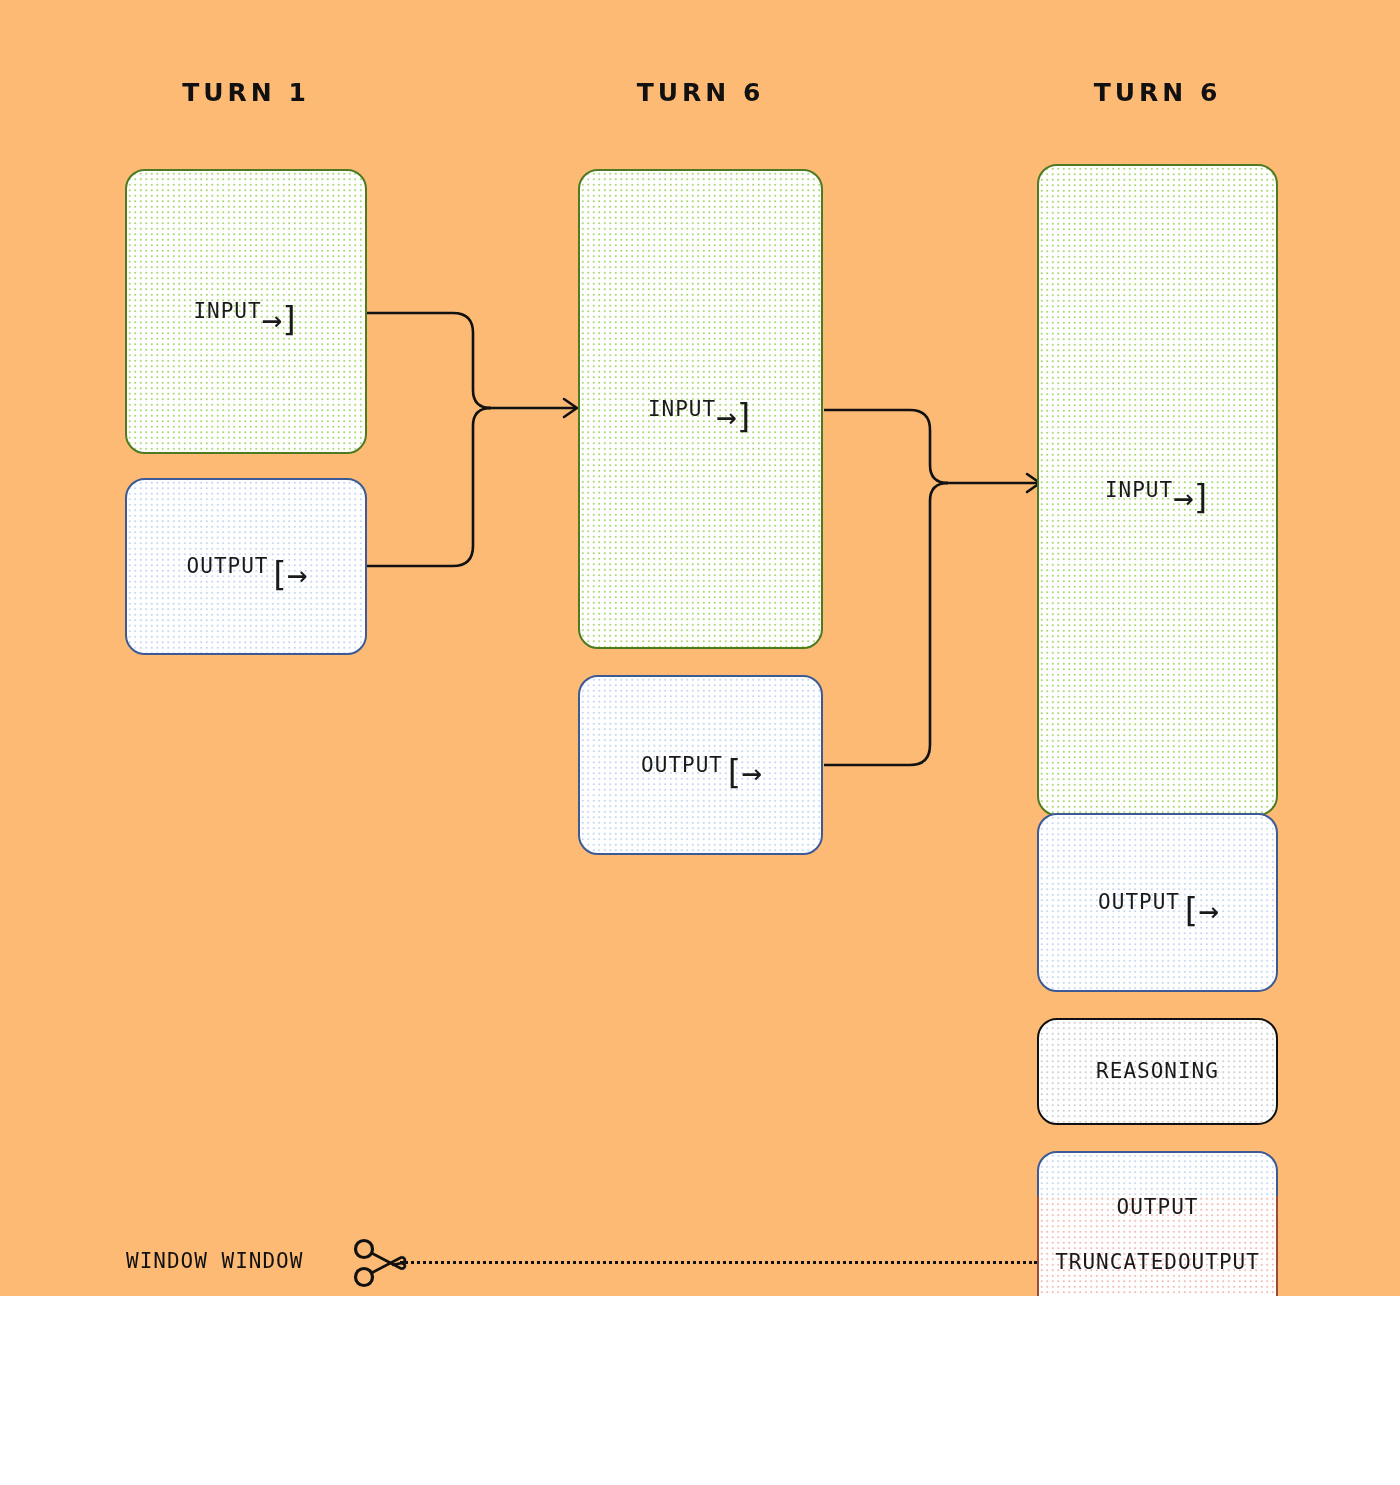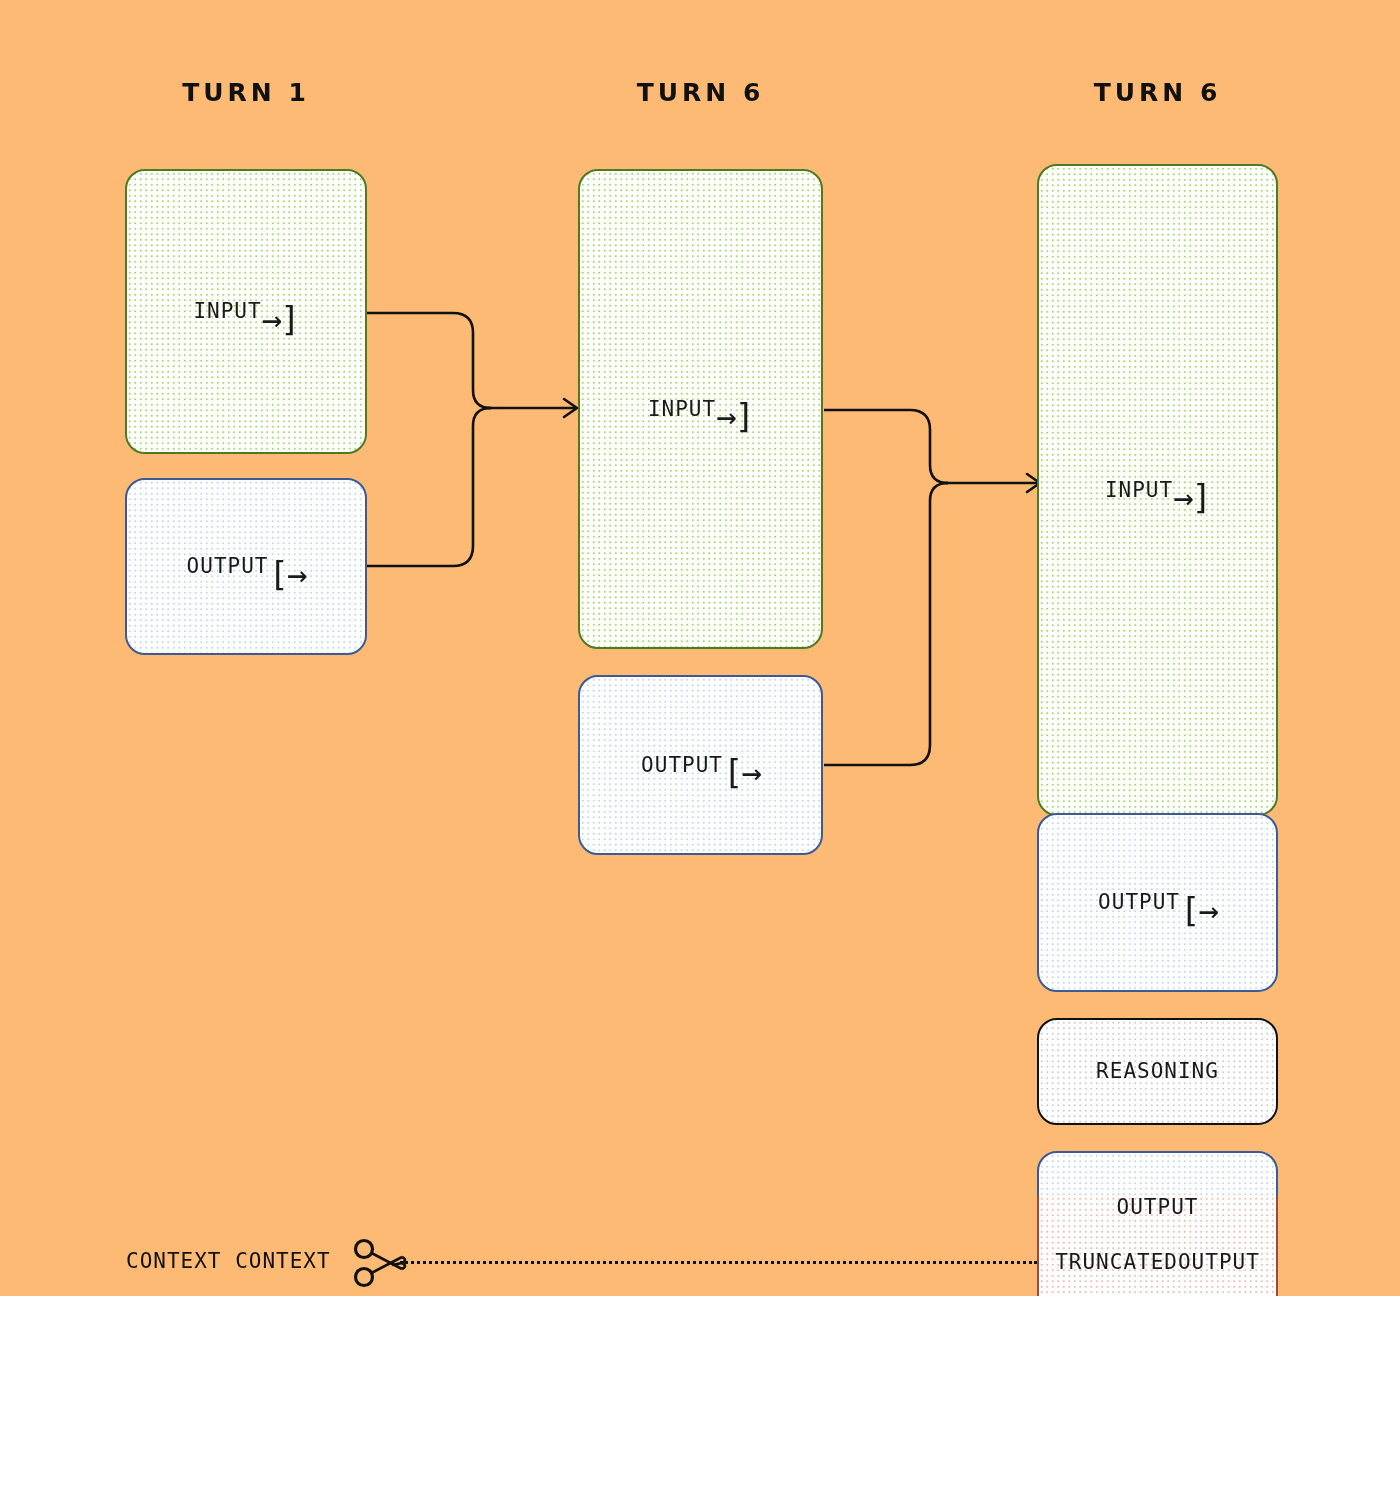--- a/index.html
+++ b/index.html
@@ -189,21 +189,21 @@
 
   <div class="box fill-blue split-top" style="left:1037px; top:1151px; width:241px; height:113px;">
     <div class="label">OUTPUT</div>
   </div>
 
   <div class="box fill-red split-bottom" style="left:1037px; top:1196px; width:241px; height:135px;">
     <div class="label">TRUNCATED</div>
     <div class="label">OUTPUT</div>
   </div>
 
-  <div class="context-label" style="left:126px; top:1249px;">CONTEXT CONTEXT</div>
+  <div class="context-label" style="left:126px; top:1249px;">WINDOW WINDOW</div>
 
   <svg class="connector" style="left:352px; top:1232px; width:62px; height:62px;" viewBox="0 0 62 62">
     <g fill="none" stroke="#111111" stroke-width="3.2" stroke-linecap="round">
       <circle cx="12" cy="17" r="8.5"></circle>
       <circle cx="12" cy="45" r="8.5"></circle>
       <path d="M 19.5,21 L 50,37"></path>
       <path d="M 19.5,41 L 50,25"></path>
       <path d="M 50,25 Q 56,28 50,31 L 40,33"></path>
       <path d="M 50,37 Q 56,34 50,31"></path>
     </g>

